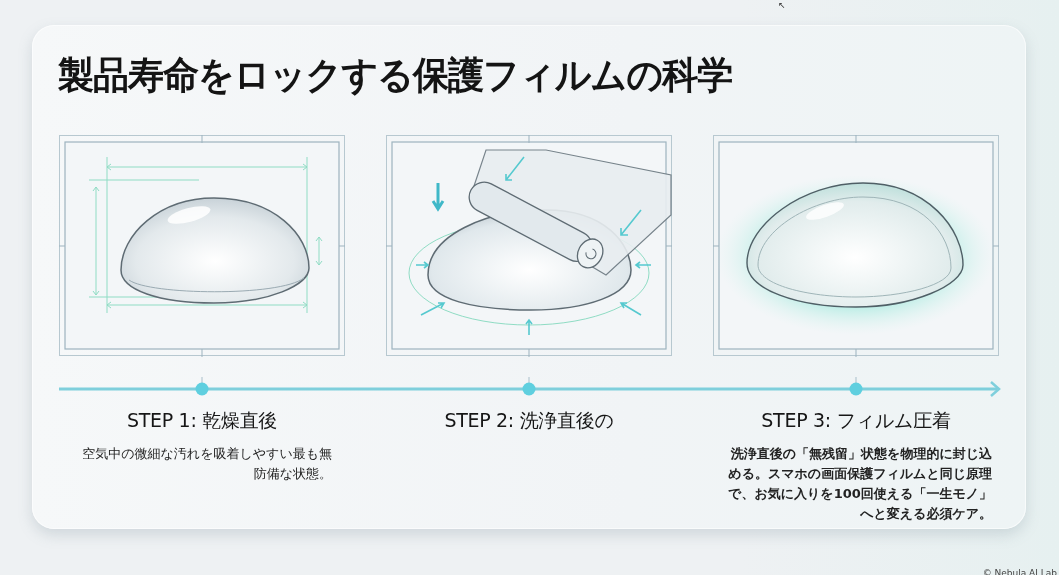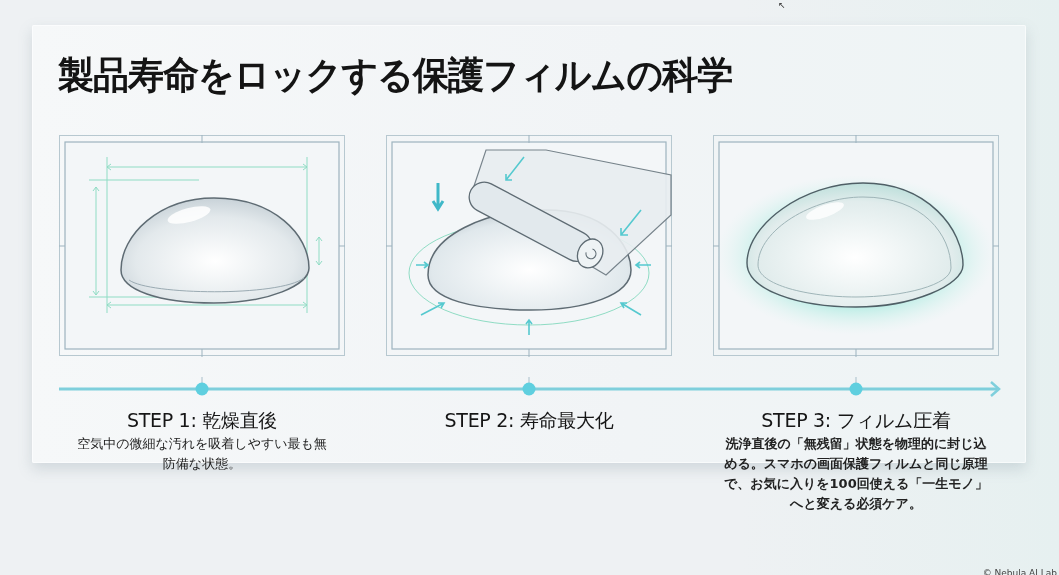--- a/index.html
+++ b/index.html
@@ -3,23 +3,23 @@
 <meta charset="utf-8">
 <style>
   * { box-sizing: border-box; margin: 0; padding: 0; }
   html, body { width: 1059px; height: 575px; overflow: hidden; }
   body {
     background: linear-gradient(90deg, #eef1f3 0%, #eef1f3 70%, #e6f0f0 100%);
     font-family: "DejaVu Sans", "Liberation Sans", sans-serif;
     position: relative;
   }
   .card {
-    position: absolute; left: 32px; top: 25px; width: 994px; height: 438px;
+    position: absolute; left: 32px; top: 25px; width: 994px; height: 504px;
     background: linear-gradient(90deg, #f6f8f9 0%, #f1f4f6 60%, #eef4f5 100%);
-    border-radius: 2px;
+    border-radius: 22px;
     box-shadow: 0 6px 14px rgba(120,140,150,0.25), 0 0 0 1px rgba(255,255,255,0.6) inset;
   }
   .title {
     position: absolute; left: 26px; top: 26px;
     font-size: 36px; font-weight: bold; color: #141414; letter-spacing: -1px;
     transform: scaleY(1.05);
   }
   .panel {
     position: absolute; top: 110px; width: 286px; height: 222px;
   }
@@ -28,21 +28,21 @@
     position: absolute; left: 27px; top: 352px; width: 946px; height: 24px;
   }
   .timeline svg { width: 100%; height: 100%; display: block; }
   .step {
     position: absolute; top: 383px; width: 300px; text-align: center;
   }
   .step-title {
     font-size: 19px; font-weight: normal; color: #161616; letter-spacing: -0.3px;
   }
   .step-desc {
-    font-size: 13px; line-height: 20px; color: #222;
+    margin-top: 10px; font-size: 13px; line-height: 20px; color: #222; text-align: right;
   }
   .corner-mark {
     position: absolute; left: 778px; top: 0px; font-size: 9px; color: #333;
   }
   .credit {
     position: absolute; right: 2px; bottom: -3px; font-size: 9px; color: #444;
   }
 </style>
 </head>
 <body>
@@ -158,21 +158,21 @@
       <circle cx="470" cy="12" r="6.5" fill="#5fcfdf"></circle>
       <circle cx="797" cy="12" r="6.5" fill="#5fcfdf"></circle>
     </svg>
   </div>
 
   <div class="step" style="left:20px;">
     <div class="step-title">STEP 1: 乾燥直後</div>
     <div class="step-desc" style="width:260px;margin-left:20px;">空気中の微細な汚れを吸着しやすい最も無防備な状態。</div>
   </div>
   <div class="step" style="left:347px;">
-    <div class="step-title">STEP 2: 寿命最大化</div>
+    <div class="step-title">STEP 2: 洗浄直後の</div>
     <div class="step-desc"></div>
   </div>
   <div class="step" style="left:674px;">
     <div class="step-title">STEP 3: フィルム圧着</div>
     <div class="step-desc" style="width:272px;margin-left:14px;font-weight:bold;">洗浄直後の「無残留」状態を物理的に封じ込める。スマホの画面保護フィルムと同じ原理で、お気に入りを100回使える「一生モノ」へと変える必須ケア。</div>
   </div>
 </div>
 
 <div class="credit">© Nebula AI Lab</div>
 

